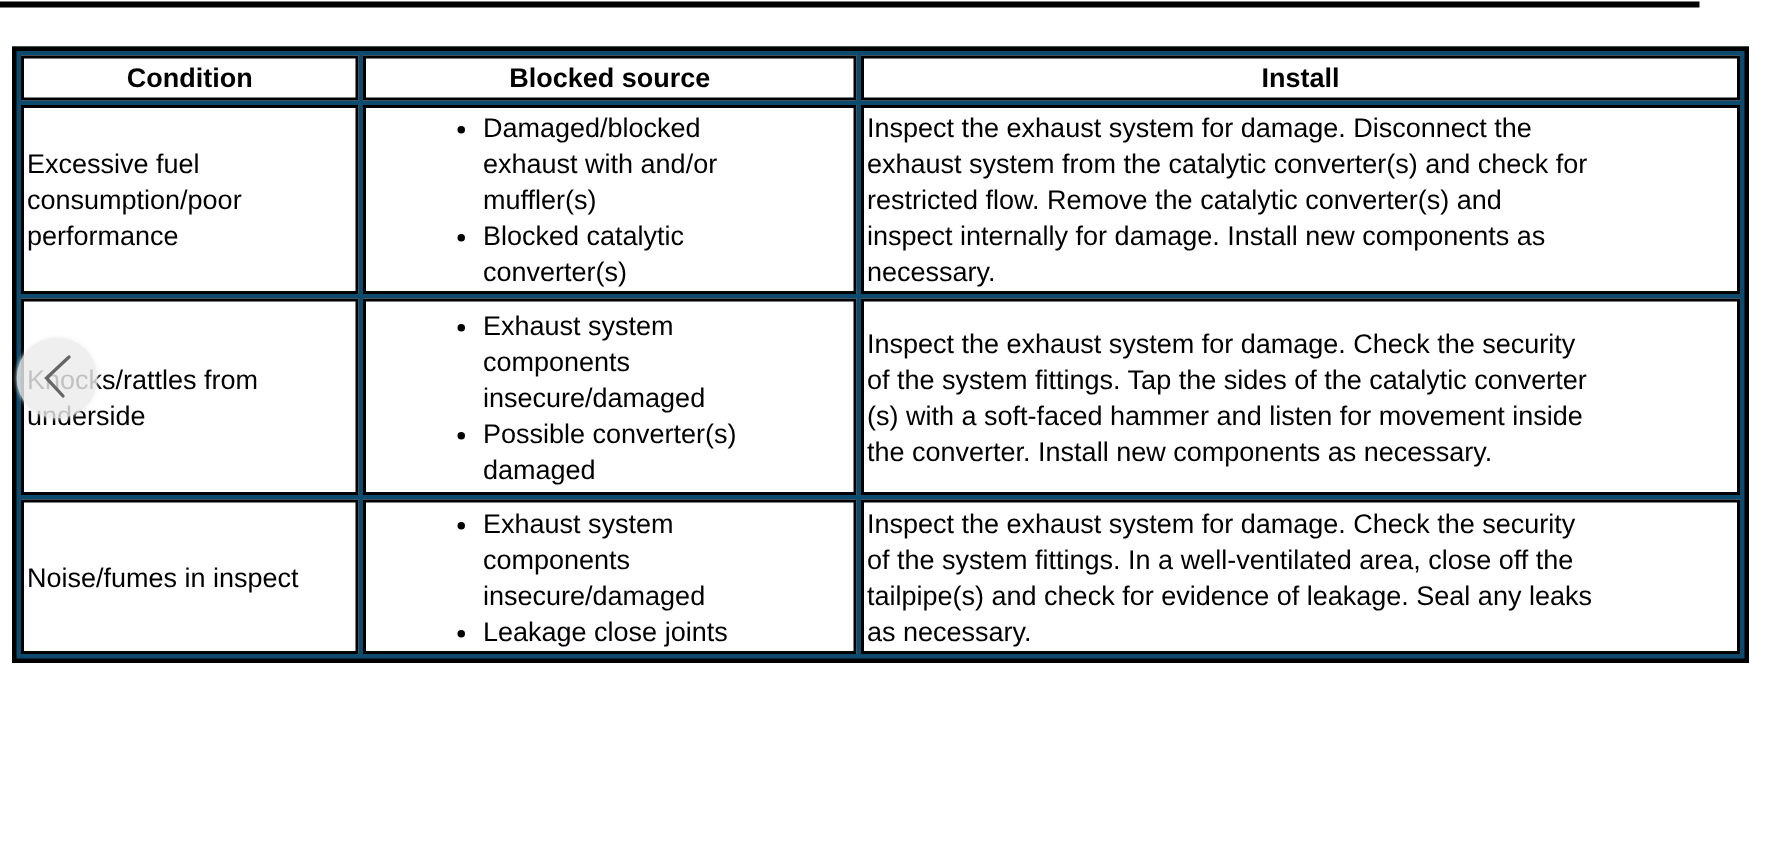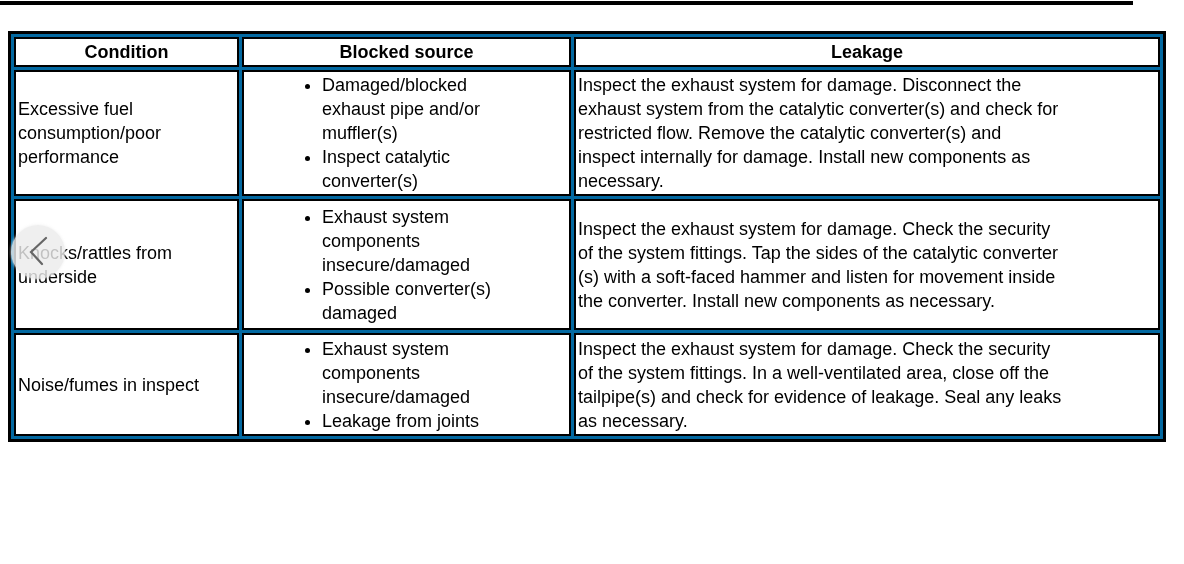--- a/index.html
+++ b/index.html
@@ -15,21 +15,21 @@
     position: absolute; left: 0; top: 1px;
     width: 1133px; height: 4px;
     background: #000;
   }
   .tbl-wrap { position: absolute; left: 8px; top: 31px; }
   table.troubleshoot {
     border-collapse: separate;
     border-spacing: 3px;
     border: 3px solid #000;
     table-layout: fixed;
-    background: #0369a1;
+    background: #0c4a6e;
   }
   col.c1 { width: 225px; }
   col.c2 { width: 329px; }
   col.c3 { width: 586px; }
   th, td {
     border: 2px solid #000;
     box-sizing: border-box;
     vertical-align: middle;
     background: #fff;
   }
@@ -75,32 +75,32 @@
   <table class="troubleshoot">
     <colgroup>
       <col class="c1">
         <col class="c2">
         <col class="c3">
     </colgroup>
     <tbody>
         <tr>
       <th>Condition</th>
       <th>Blocked source</th>
-      <th>Leakage</th>
+      <th>Install</th>
     </tr>
     <tr class="r1">
       <td class="pre">Excessive fuel
 consumption/poor
 performance</td>
       <td class="src">
         <ul>
           <li>Damaged/blocked
-exhaust pipe and/or
+exhaust with and/or
 muffler(s)</li>
-          <li>Inspect catalytic
+          <li>Blocked catalytic
 converter(s)</li>
         </ul>
       </td>
       <td class="pre">Inspect the exhaust system for damage. Disconnect the
 exhaust system from the catalytic converter(s) and check for
 restricted flow. Remove the catalytic converter(s) and
 inspect internally for damage. Install new components as
 necessary.</td>
     </tr>
     <tr class="r2">
@@ -120,21 +120,21 @@
 (s) with a soft-faced hammer and listen for movement inside
 the converter. Install new components as necessary.</td>
     </tr>
     <tr class="r3">
       <td class="pre">Noise/fumes in inspect</td>
       <td class="src">
         <ul>
           <li>Exhaust system
 components
 insecure/damaged</li>
-          <li>Leakage from joints</li>
+          <li>Leakage close joints</li>
         </ul>
       </td>
       <td class="pre">Inspect the exhaust system for damage. Check the security
 of the system fittings. In a well-ventilated area, close off the
 tailpipe(s) and check for evidence of leakage. Seal any leaks
 as necessary.</td>
     </tr>
   </tbody>
     </table>
 </div>

